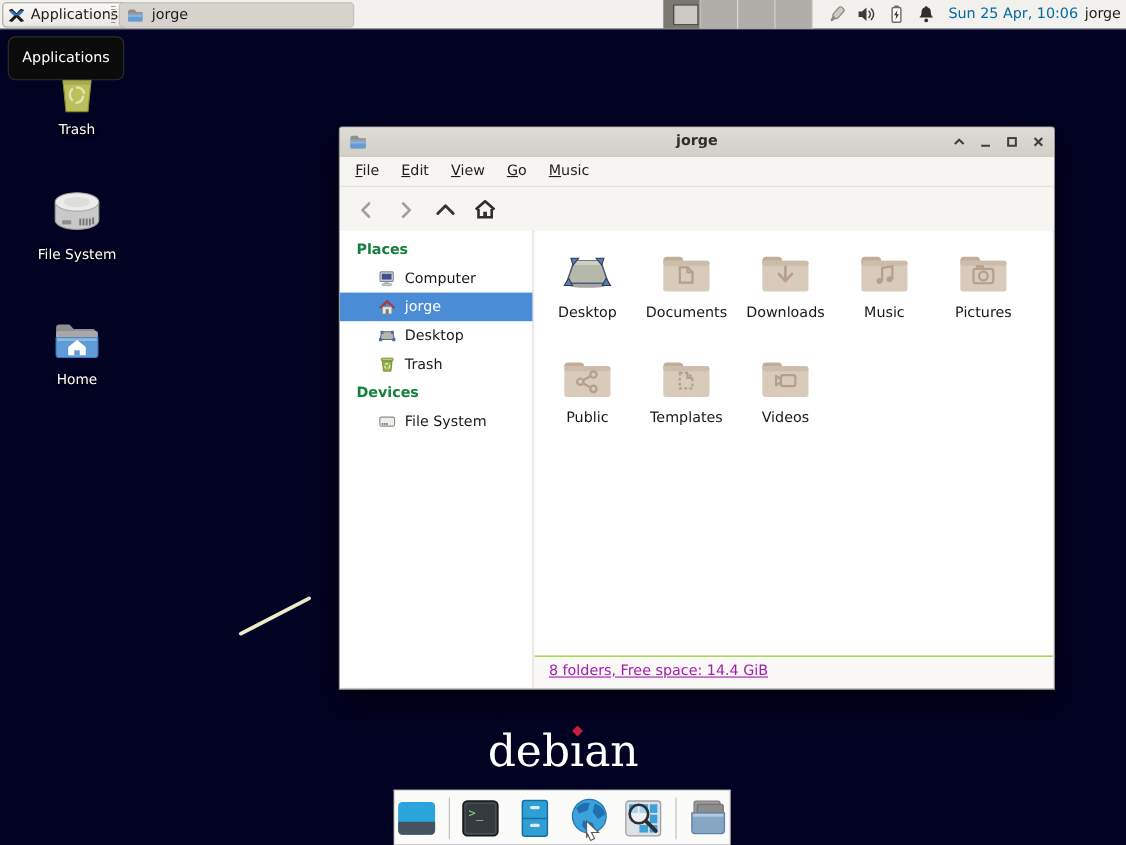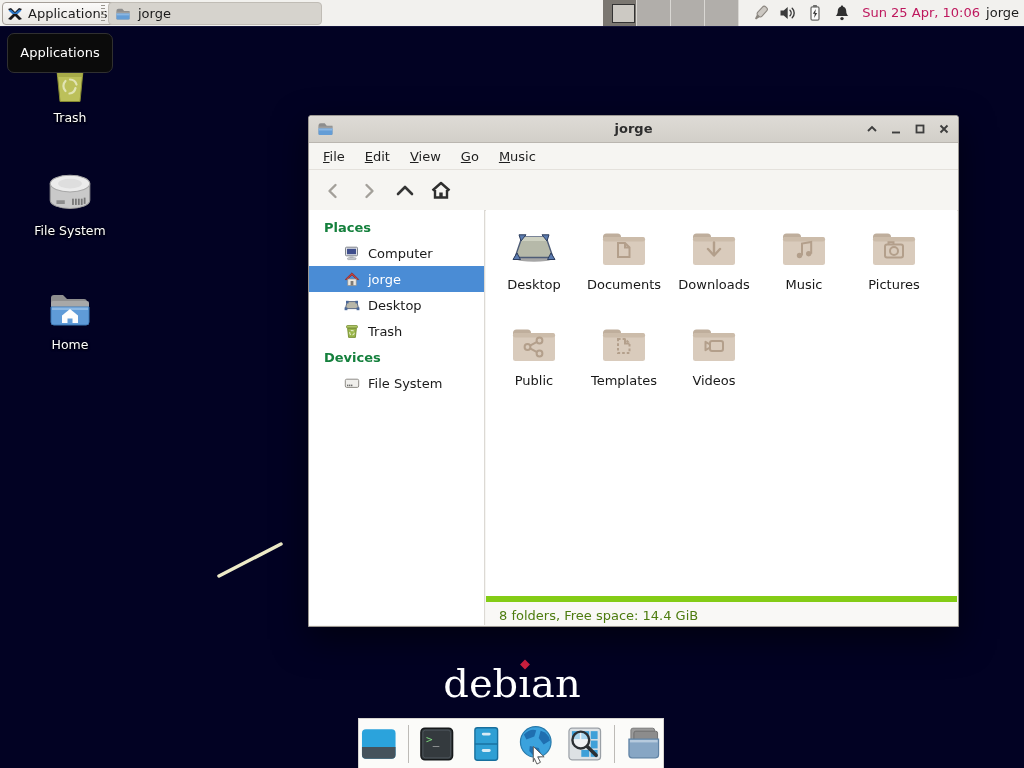--- a/index.html
+++ b/index.html
@@ -18,21 +18,21 @@
             background:repeating-linear-gradient(#9a968f 0 1px,transparent 1px 3px);}
   .task-btn{left:108px;top:2px;width:200px;height:21px;display:flex;align-items:center;gap:7px;
             padding:0 6px;background:#d6d3cd;border:1px solid #c0bcb5;border-radius:4px;}
   .task-btn span{font-size:13px;color:#1a1a1a;}
   .pager{left:603px;top:0;width:136px;height:26px;display:flex;}
   .pager .ws{width:34px;height:26px;background:#b1aeaa;border-right:1px solid #d9d7d3;position:relative;}
   .pager .ws.active{background:#7b7771;}
   .pager .ws.active .thumb{position:absolute;left:9px;top:4px;width:21px;height:17px;
             background:#ccc9c3;border:1px solid #333;}
   .tray{left:751px;top:0;height:26px;display:flex;align-items:center;gap:9px;}
-  .clock{top:0;right:44px;height:34px;line-height:26px;font-size:13px;color:#be185d;}
+  .clock{top:0;right:44px;height:34px;line-height:26px;font-size:13px;color:#0369a1;}
   .panel-user{top:0;right:5px;height:26px;line-height:26px;font-size:13px;color:#1d1d1d;}
 
   
   .tooltip{left:7px;top:33px;width:104px;height:38px;background:#0b0b0b;border:1px solid #303030;
            border-radius:7px;color:#fff;font-size:13px;text-align:center;line-height:38px;z-index:60;}
 
   
   .dicon{width:76px;text-align:center;z-index:5;}
   .dicon svg{display:block;margin:0 auto;}
   .dicon .lbl{margin-top:5px;font-size:12.5px;color:#fff;text-shadow:0 1px 2px #000,0 0 3px #000;}
@@ -46,21 +46,21 @@
           box-shadow:0 12px 34px rgba(0,0,0,.55);z-index:10;}
   .titlebar{left:0;top:0;width:100%;height:26px;background:linear-gradient(#dedbd6,#d2cfc9);
             border-bottom:1px solid #bab6b0;border-radius:3px 3px 0 0;}
   .title-icon{left:8px;top:4px;}
   .title-text{left:0;top:0;width:100%;height:26px;line-height:26px;text-align:center;
               font-size:13px;font-weight:bold;color:#2d2d2d;}
   .win-btns{right:8px;top:0;height:26px;display:flex;align-items:center;gap:11px;}
   .win-btns .wb{width:13px;height:13px;display:flex;align-items:center;justify-content:center;}
 
   .menubar{left:0;top:27px;width:100%;height:27px;background:#f6f5f2;border-bottom:1px solid #e4e1dc;
-           display:flex;align-items:center;padding-left:4px;box-sizing:border-box;}
+           display:flex;align-items:flex-end;padding-left:4px;box-sizing:border-box;}
   .mi{padding:0 10px;font-size:13px;color:#1e1e1e;height:27px;line-height:27px;}
   .mi span{display:inline-block;}
   .mi span::first-letter{text-decoration:underline;}
 
   .toolbar{left:0;top:55px;width:100%;height:39px;background:#f6f5f2;border-bottom:1px solid #dedbd6;
            display:flex;align-items:center;}
   .tbtn{width:36px;height:30px;display:flex;align-items:center;justify-content:center;}
   .pathbar{margin-left:10px;width:478px;height:28px;background:#fff;border:1px solid #c8c4be;
            border-radius:3px;display:flex;align-items:center;padding:0 8px;box-sizing:border-box;gap:8px;}
   .pathbar .ptxt{flex:1;font-size:13.5px;color:#141414;white-space:nowrap;}
@@ -70,22 +70,22 @@
   .shead{padding:6px 0 5px 15px;font-size:13px;font-weight:bold;color:#15803d;}
   .srow{height:26px;display:flex;align-items:center;gap:8px;padding-left:35px;font-size:13px;color:#1a1a1a;}
   .srow.sel{background:#4a8cd5;color:#fff;}
 
   .mainview{left:177px;top:94px;width:471px;height:386px;background:#fff;overflow:hidden;}
   .grid{display:flex;flex-wrap:wrap;padding:14px 0 0 3px;}
   .fitem{width:90px;height:96px;text-align:center;}
   .fitem svg{display:block;margin:0 auto;}
   .fitem .flbl{margin-top:5px;font-size:13px;color:#181818;}
 
-  .statusbar{left:177px;top:480px;width:471px;height:29px;background:#f9f8f6;border-top:6px solid #84cc16;
-             box-sizing:border-box;font-size:13px;color:#4d7c0f;line-height:28px;padding-left:13px;}
+  .statusbar{left:177px;top:480px;width:471px;height:29px;background:#f9f8f6;border-top:1px solid #84cc16;
+             box-sizing:border-box;font-size:13px;color:#a21caf;line-height:28px;padding-left:13px;text-decoration:underline;}
 
   
   .logo{left:0;top:660px;width:1024px;text-align:center;color:#fff;z-index:3;
         font-family:"DejaVu Serif","Liberation Serif",serif;font-size:40px;}
   .logo-i{position:relative;display:inline-block;}
   .logo-dot{position:absolute;left:50%;top:1px;width:7px;height:7px;
             transform:translateX(-50%) rotate(45deg);}
 
   
   .dock{left:358px;top:718px;width:306px;height:50px;background:#fbfbf9;

